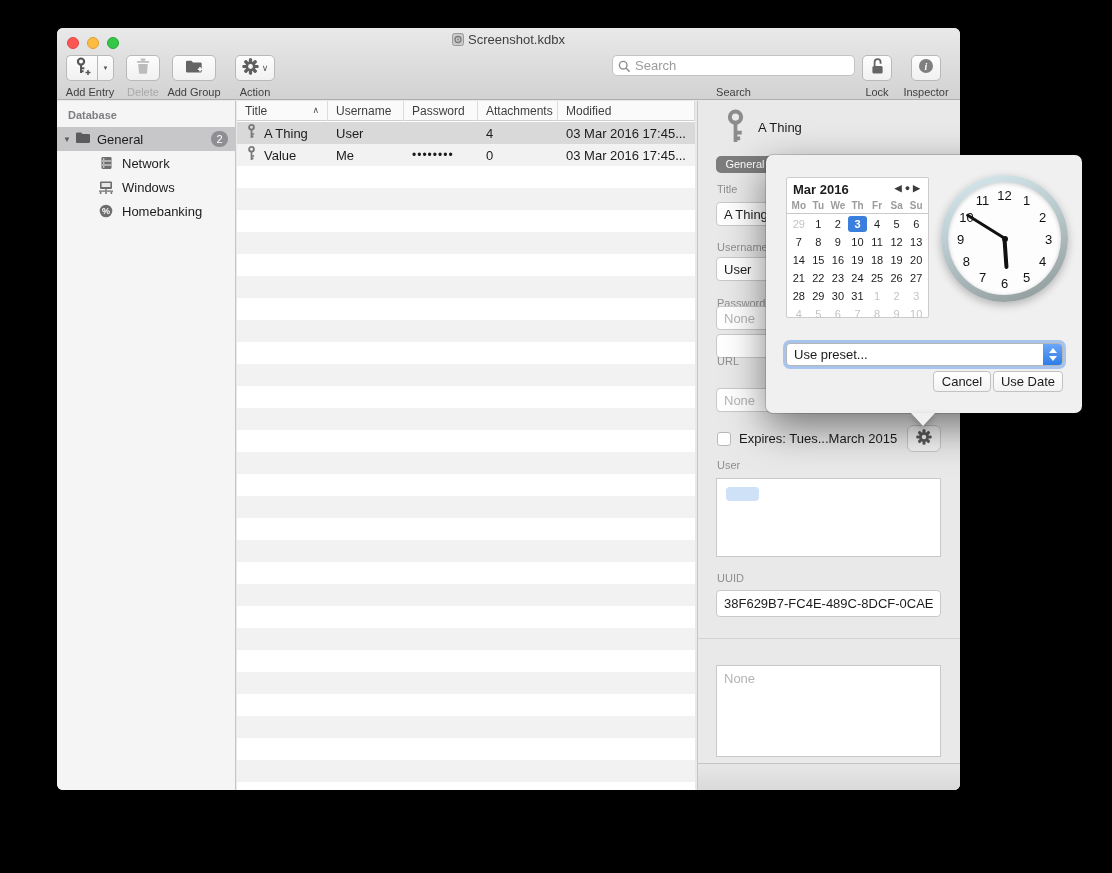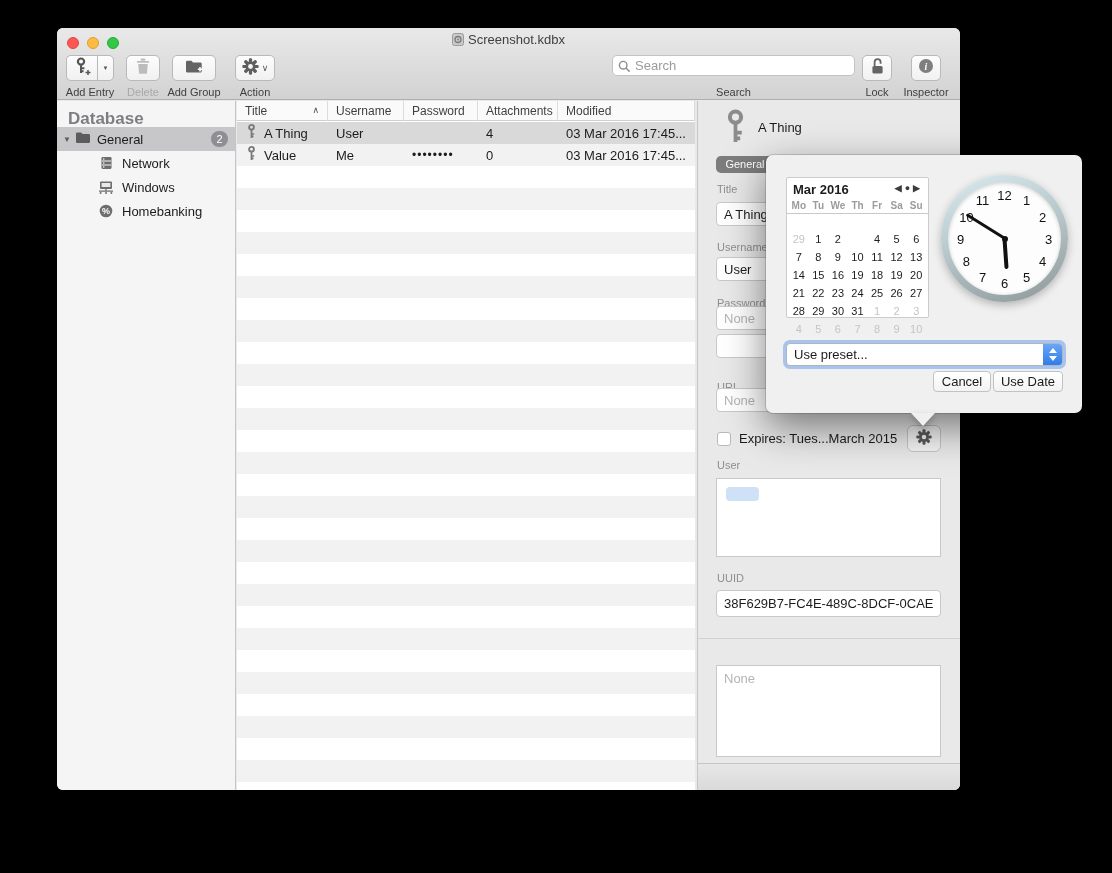--- a/index.html
+++ b/index.html
@@ -32,21 +32,21 @@
   .dd-arrow{font-size:6px;color:#555;}
   .chev{font-size:9px;color:#555;margin-left:3px;}
   .search-field{width:243px;height:21px;border:1px solid #c3c3c3;border-radius:5px;
                 background:#fff;font-size:13px;padding:0 4px 0 22px;color:#1c1c1c;outline:none;
                 font-family:"Liberation Sans",sans-serif;}
   .search-field::placeholder{color:#9b9b9b;}
   .search-mag{position:absolute;left:6px;top:4px;}
   
   .sidebar{position:absolute;left:0;top:73px;width:179px;height:689px;background:#f5f5f6;
            border-right:1px solid #c6c6c8;}
-  .side-head{position:absolute;left:11px;top:8px;font-size:17px;font-weight:bold;color:#7e7e82;}
+  .side-head{position:absolute;left:11px;top:8px;font-size:11px;font-weight:bold;color:#7e7e82;}
   .side-root{position:absolute;left:0;top:26px;width:179px;height:24px;background:#c7c7c9;
              display:flex;align-items:center;font-size:13px;}
   .side-root .disc{width:16px;text-align:center;font-size:8px;color:#5c5c5c;margin-left:2px;}
   .side-root .lbl{margin-left:6px;}
   .badge{position:absolute;right:8px;top:4px;min-width:17px;height:16px;border-radius:9px;
          background:#8e8e93;color:#fff;font-size:11px;line-height:16px;text-align:center;
          padding:0 4px;}
   .side-items{position:absolute;left:0;top:50px;width:179px;}
   .side-item{height:24px;display:flex;align-items:center;font-size:13px;}
   .side-item .side-icon{width:18px;margin-left:40px;display:flex;justify-content:center;}
@@ -102,21 +102,21 @@
   .calendar{position:absolute;left:20px;top:22px;width:143px;height:141px;background:#fff;
             border:1px solid #ccc;border-radius:2px;}
   .cal-head{position:relative;height:20px;padding:4px 5px 0 6px;font-size:13px;font-weight:bold;}
   .cal-nav{position:absolute;right:5px;top:5px;font-size:9px;color:#3c3c3c;letter-spacing:3px;}
   .cal-nav span{cursor:default;}
   .cal-weekdays{display:grid;grid-template-columns:repeat(7,1fr);font-size:10px;font-weight:bold;
                 color:#9b9b9b;text-align:center;border-bottom:1px solid #c9c9c9;
                 padding:2px 2px 2px 2px;}
   .cal-grid{display:grid;grid-template-columns:repeat(7,1fr);grid-auto-rows:18px;
             font-size:11px;text-align:center;padding:1px 2px;}
-  .cal-day{line-height:16px;margin:16px 0;border-radius:3px;}
+  .cal-day{line-height:16px;margin:1px 0;border-radius:3px;}
   .cal-day.out{color:#c4c4c8;}
   .cal-day.sel{background:#3a7ede;color:#fff;font-weight:bold;}
   .clock{position:absolute;left:175px;top:20px;width:127px;height:127px;border-radius:50%;
          background:linear-gradient(160deg,#d9ebf0 0%,#bccdd1 40%,#8e9798 100%);
          box-shadow:0 3px 8px rgba(0,0,0,.25);}
   .clock-face{position:absolute;left:7px;top:7px;width:113px;height:113px;border-radius:50%;
               background:#fdfdfd;box-shadow:inset 0 1px 4px rgba(0,0,0,.2);}
   .clock-num{position:absolute;font-size:13px;color:#111;transform:translate(-50%,-50%);}
   .hand{position:absolute;background:#111;border-radius:2px;}
   .hand.minute{left:55.5px;width:2.5px;height:46px;top:10.5px;transform-origin:1.25px 46px;}
@@ -386,21 +386,21 @@
       <div class="flabel" style="top:82px;">Title</div>
       <input class="ffield" style="top: 101px;" value="A Thing">
 
       <div class="flabel" style="top:140px;">Username</div>
       <input class="ffield" style="top: 156px;" value="User">
 
       <div class="flabel" style="top:196px;">Password</div>
       <input class="ffield" style="top: 205px;" placeholder="None">
       <input class="ffield" style="top: 233px;">
 
-      <div class="flabel" style="top:280px;">URL</div>
+      <div class="flabel" style="top:254px;">URL</div>
       <input class="ffield" style="top: 287px;" placeholder="None">
 
       <div class="chk"></div>
       <div class="expires-lbl">Expires: Tues...March 2015</div>
       <div class="gear-btn">
         <span>
           <svg width="16" height="16" viewBox="-10 -10 20 20">
               <g fill="#5a5a5a">
                 <rect x="-1.9" y="-9.6" width="3.8" height="19.2" rx="1.3"></rect>
                 <rect x="-1.9" y="-9.6" width="3.8" height="19.2" rx="1.3" transform="rotate(45)"></rect>

